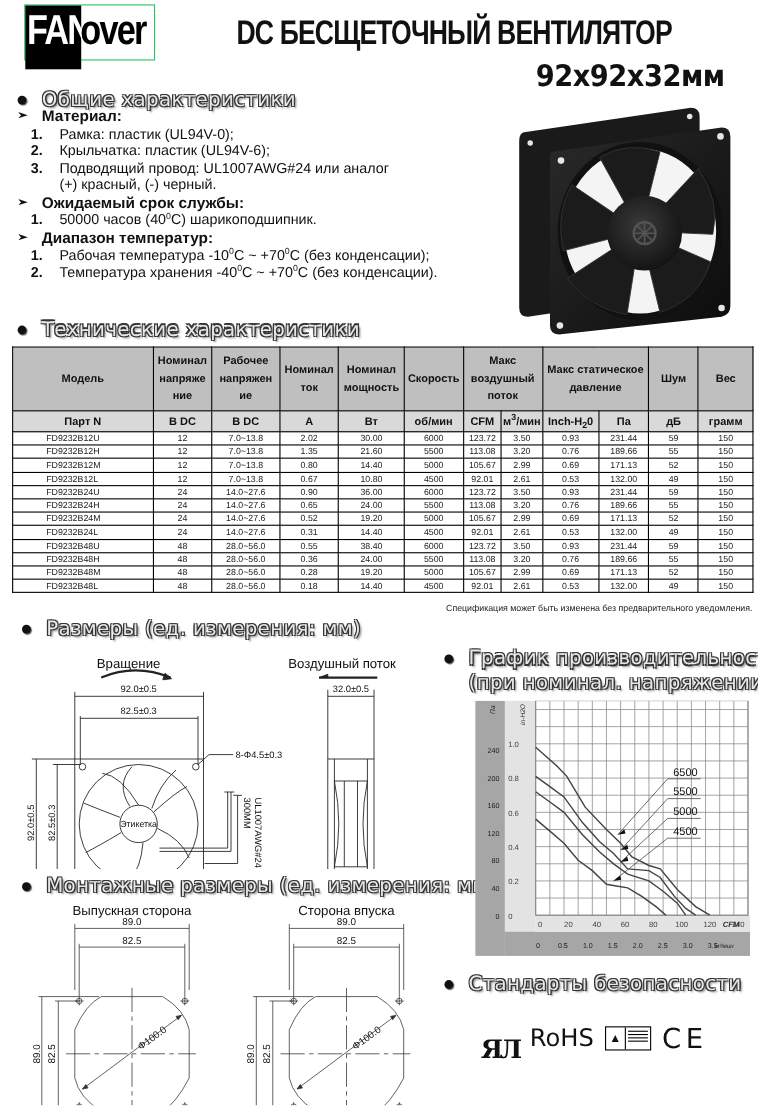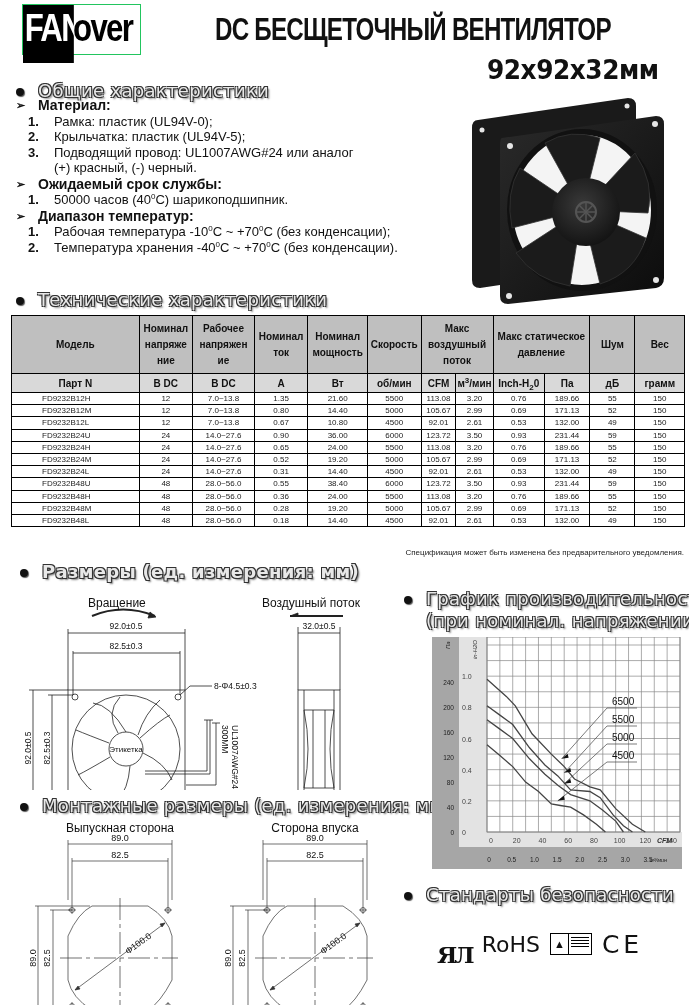--- a/index.html
+++ b/index.html
@@ -73,21 +73,21 @@
     <div class="gh">
         <span class="arrow">➢</span>
         <span>Материал:</span>
       </div>
     <div class="it">
         <span class="n">1.</span>
         <span>Рамка: пластик (UL94V-0);</span>
       </div>
     <div class="it">
         <span class="n">2.</span>
-        <span>Крыльчатка: пластик (UL94V-5);</span>
+        <span>Крыльчатка: пластик (UL94V-6);</span>
       </div>
     <div class="it">
         <span class="n">3.</span>
         <span>Подводящий провод: UL1007AWG#24 или аналог</span>
       </div>
     <div class="it cont">
         <span>(+) красный, (-) черный.</span>
       </div>
   </div>
   <div class="spec-group" style="margin-top:1px">
@@ -204,20 +204,34 @@
       <th>CFM</th>
       <th><span>м</span><sup>3</sup><span>/мин</span></th>
       <th><span>Inch-H</span><sub>2</sub><span>0</span></th>
       <th>Па</th>
       <th>дБ</th>
       <th>грамм</th>
     </tr>
   </thead>
   <tbody id="spec-body">
       <tr>
+        <td class="pn">FD9232B12U</td>
+        <td>12</td>
+        <td>7.0~13.8</td>
+        <td>2.02</td>
+        <td>30.00</td>
+        <td>6000</td>
+        <td>123.72</td>
+        <td>3.50</td>
+        <td>0.93</td>
+        <td>231.44</td>
+        <td>59</td>
+        <td>150</td>
+      </tr>
+      <tr>
         <td class="pn">FD9232B12H</td>
         <td>12</td>
         <td>7.0~13.8</td>
         <td>1.35</td>
         <td>21.60</td>
         <td>5500</td>
         <td>113.08</td>
         <td>3.20</td>
         <td>0.76</td>
         <td>189.66</td>
@@ -361,21 +375,21 @@
         <td>2.61</td>
         <td>0.53</td>
         <td>132.00</td>
         <td>49</td>
         <td>150</td>
       </tr>
     </tbody>
 </table>
 <div class="abs disclaimer">Спецификация может быть изменена без предварительного уведомления.</div>
 
-<div class="abs section-head" style="left:20px; top:561px;font-weight:bold;">
+<div class="abs section-head" style="left:20px; top:561px;">
   <span class="dot"></span><span>Размеры (ед. измерения: мм)</span>
 </div>
 
 <svg class="drawing" style="left:0; top:585px;" width="400" height="205" viewBox="0 0 400 205">
   <g fill="none" stroke="#222" stroke-width="0.8">
 
     <path d="M92 31 Q123 18 155 31" stroke-width="2"></path>
     <path d="M150 27 L156 32 L148 33 Z" fill="#222"></path>
 
     <path d="M290 31 L343 31" stroke-width="2"></path>

